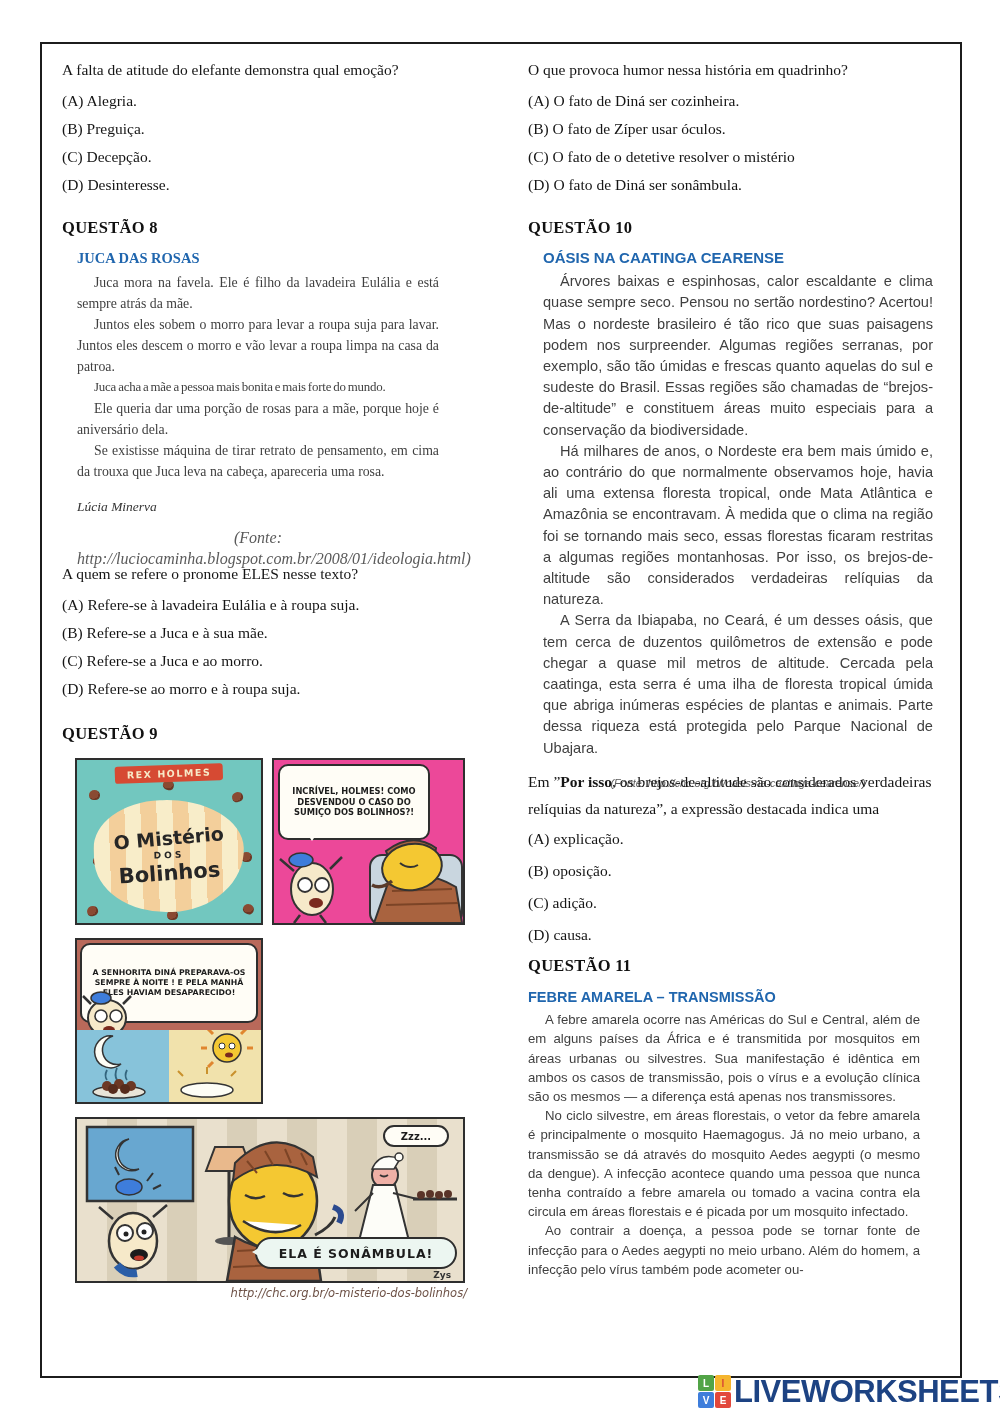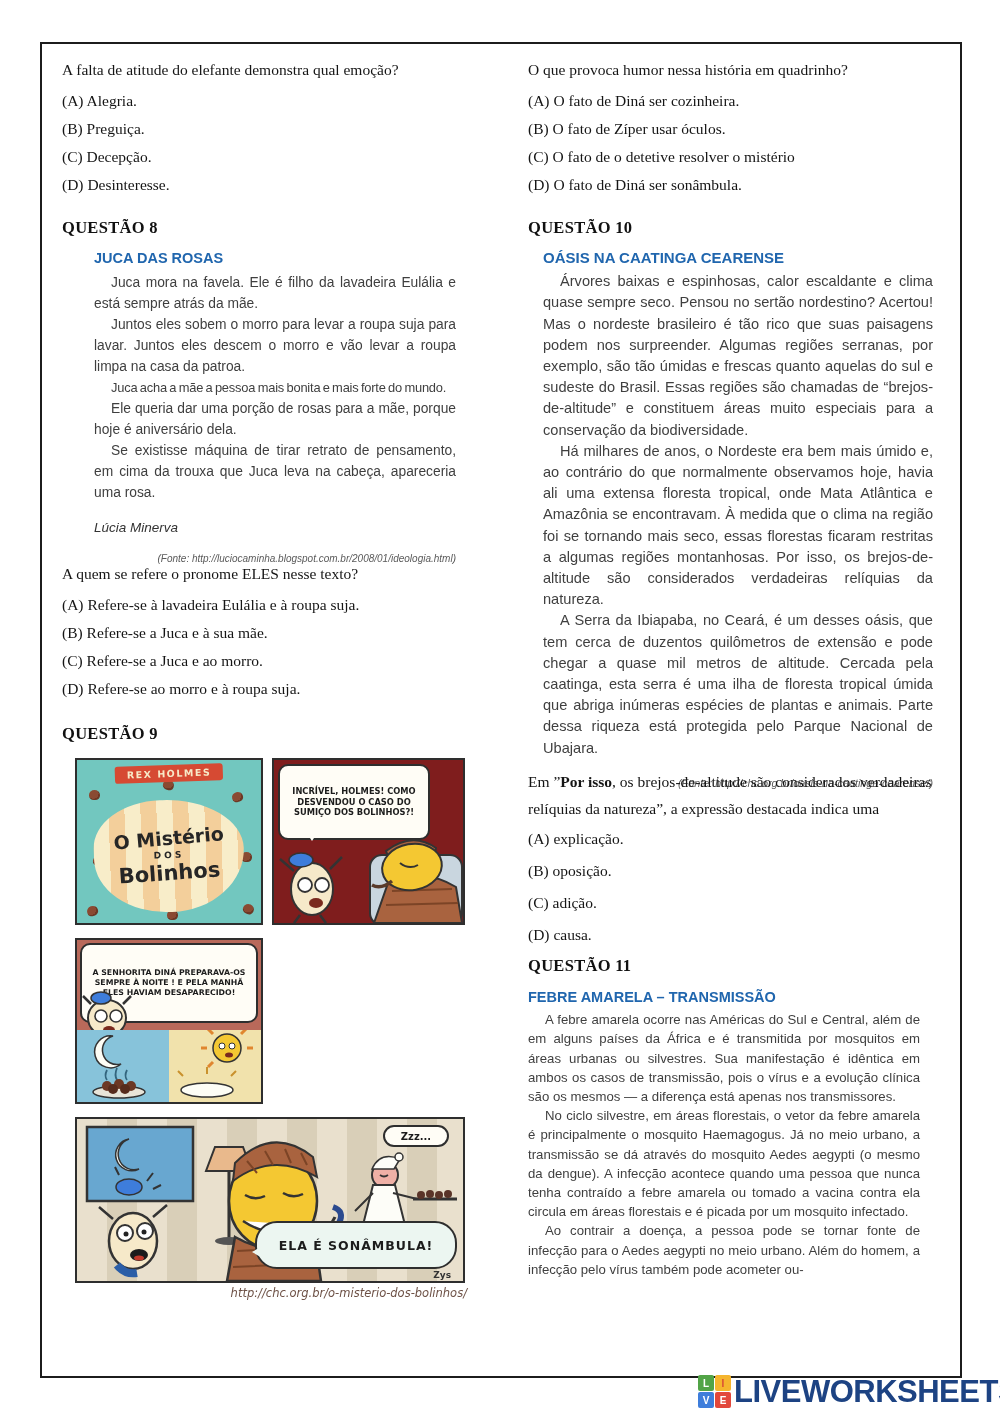--- a/index.html
+++ b/index.html
@@ -16,33 +16,33 @@
   .prompt{font-size:15.5px;line-height:20px;margin-bottom:12px;}
   .option{font-size:15.5px;line-height:18px;margin-bottom:10px;}
   .roomy .option{margin-bottom:14px;}
   .prompt-wrap{font-size:15.5px;line-height:27px;margin-bottom:8px;}
   .qheading{font-family:"Liberation Serif",serif;font-weight:bold;font-size:16.5px;color:#111;letter-spacing:.3px;}
 
   
   .passage{color:#3f3f3f;text-align:justify;}
   .passage .ptitle{font-weight:bold;font-size:14.5px;margin:0 0 3px 0;text-align:left;text-indent:0;}
   .passage p{margin:0;text-indent:17px;}
-  .juca{margin-left:32px;width:362px;font-size:13.8px;line-height:21px;}
+  .juca{margin-left:15px;width:362px;font-size:13.8px;line-height:21px;font-family:Liberation Serif, serif;}
   .juca .tight{font-size:12.9px;letter-spacing:-.2px;word-spacing:-1px;text-align:left;}
   .oasis{margin-left:15px;width:390px;font-size:14.6px;line-height:21.2px;}
   .febre{width:392px;font-size:13.2px;line-height:19.2px;}
   .author{text-align:left;font-style:italic;font-size:13.5px;color:#333;padding-right:40px;margin-top:14px;text-indent:0;}
-  .fonte{font-style:italic;font-size:10px;color:#5a5a5a;margin-top:10px;text-align:right;text-indent:0;}
+  .fonte{font-style:italic;font-size:16px;color:#5a5a5a;margin-top:10px;text-align:center;text-indent:0;}
   .fonte.rt{font-size:10.8px;margin-top:14px;}
 
   
   .comic{position:absolute;left:13px;top:714px;width:392px;height:540px;}
   .panel{position:absolute;border:2px solid #2e2e2e;box-sizing:border-box;overflow:hidden;}
   .p1{left:0;top:0;width:188px;height:167px;background:#72c7bf;}
-  .p2{left:197px;top:0;width:193px;height:167px;background:#7f1d1d;}
+  .p2{left:197px;top:0;width:193px;height:167px;background:#ec4899;}
   .p3{left:0;top:180px;width:188px;height:166px;background:#b9695a;}
   .p4{left:197px;top:180px;width:193px;height:166px;background:#92b988;}
   .p5{left:0;top:359px;width:390px;height:166px;
       background:repeating-linear-gradient(90deg,#e9e0cd 0 30px,#d9cfb8 30px 60px);}
   .ribbon{position:absolute;top:5px;left:50%;transform:translateX(-50%) rotate(-2deg);
       background:#d64a33;color:#f7e9c8;font-family:"DejaVu Sans",sans-serif;font-weight:bold;
       font-size:9.5px;letter-spacing:1.5px;padding:3px 12px;border-radius:3px;white-space:nowrap;}
   .blob{position:absolute;left:17px;top:40px;width:150px;height:112px;
       background:repeating-linear-gradient(90deg,#f8edc9 0 16px,#f3cf9b 16px 32px);
       border-radius:46% 54% 50% 50%/42% 46% 56% 50%;transform:rotate(-2deg);
@@ -58,21 +58,21 @@
   .b2{left:4px;top:4px;width:152px;height:76px;font-size:8.3px;line-height:1.32;padding:3px 5px;}
   .b2::after{content:"";position:absolute;left:26px;bottom:-9px;border:6px solid transparent;border-top:9px solid #fffdf6;}
   .b3{left:3px;top:3px;width:178px;height:80px;font-size:7.8px;line-height:1.3;padding:3px 5px;}
   .b4{left:6px;top:6px;width:106px;height:66px;font-size:10px;line-height:1.35;padding:3px 6px;}
   .b4::after{content:"";position:absolute;left:52px;bottom:-9px;border:6px solid transparent;border-top:9px solid #fffdf6;}
   .p3bot{position:absolute;left:0;bottom:0;width:100%;height:72px;display:flex;}
   .p3bl{width:50%;height:100%;background:#87c3da;position:relative;}
   .p3br{width:50%;height:100%;background:#f1e2ac;position:relative;}
   .art{position:absolute;left:0;bottom:0;}
   .bzzz{right:14px;top:6px;width:66px;height:22px;font-size:10px;border-radius:11px;background:#fffdf6;}
-  .b5{right:6px;bottom:12px;width:202px;height:48px;border-radius:22px;font-size:12.5px;letter-spacing:1px;background:#ecf6f1;}
+  .b5{right:6px;bottom:12px;width:202px;height:32px;border-radius:22px;font-size:12.5px;letter-spacing:1px;background:#ecf6f1;}
   .b5::before{content:"";position:absolute;left:-12px;bottom:8px;border:7px solid transparent;border-right:12px solid #ecf6f1;}
   .sig{position:absolute;right:12px;bottom:1px;font-family:"DejaVu Sans",sans-serif;font-weight:bold;font-size:9px;color:#333;}
   .comic-url{position:absolute;left:13px;top:1242px;width:392px;text-align:right;
       font-family:"DejaVu Sans",sans-serif;font-style:italic;font-size:11.5px;color:#6d5146;}
 
   
   .logo{position:absolute;left:698px;top:1375px;display:flex;align-items:center;gap:3px;cursor:pointer;}
   .squares{display:grid;grid-template-columns:16px 16px;grid-auto-rows:16px;gap:1px;}
   .sq{display:flex;align-items:center;justify-content:center;font-size:10px;font-weight:bold;
       font-family:"Liberation Sans",sans-serif;border-radius:2px;}

